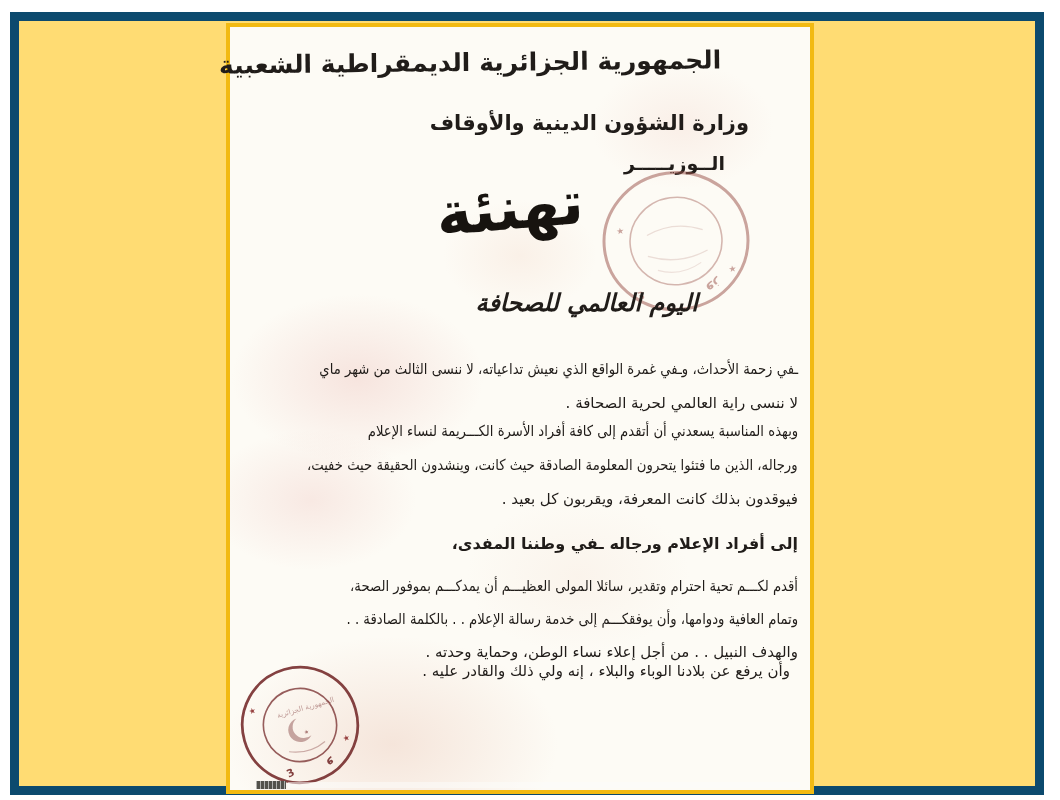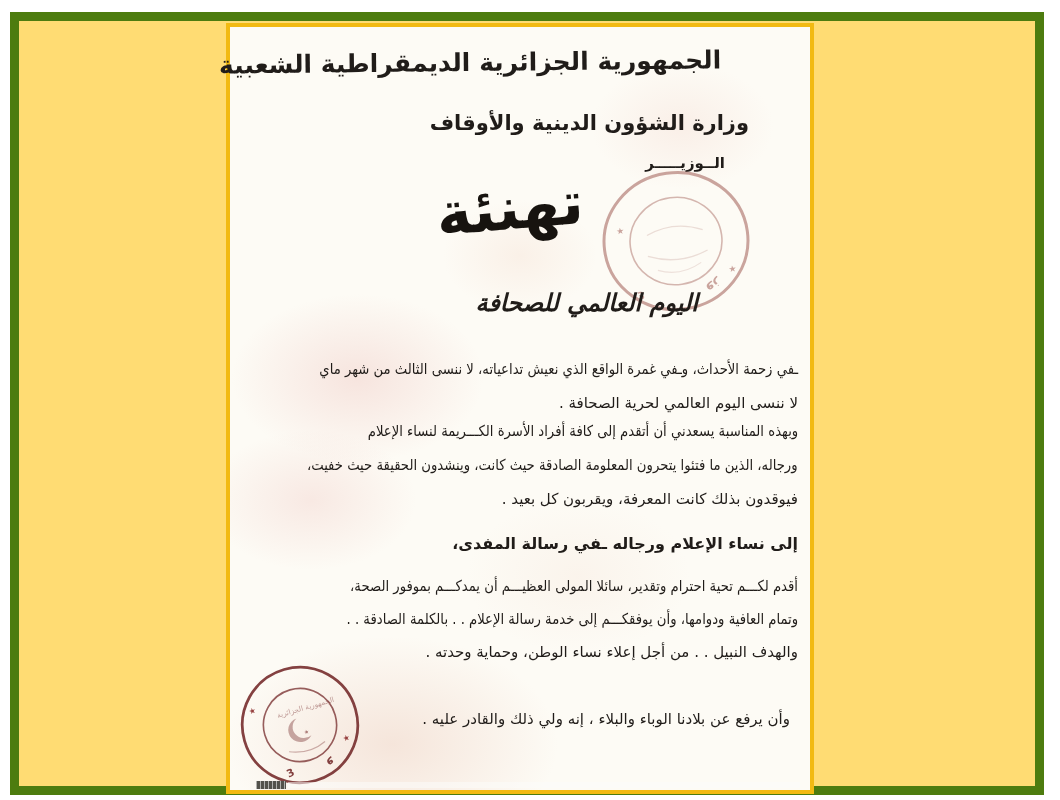--- a/index.html
+++ b/index.html
@@ -3,57 +3,57 @@
 <meta charset="utf-8">
 <style>
   html,body{margin:0;padding:0;}
   body{
     width:1060px;height:800px;position:relative;overflow:hidden;
     background:#ffffff;
     font-family:"DejaVu Sans",sans-serif;
   }
   .mat{
     position:absolute;left:10px;top:12px;width:1034px;height:783px;
-    box-sizing:border-box;border:9px solid #4d7c0f;background:#ffdc73;
+    box-sizing:border-box;border:9px solid #0c4a6e;background:#ffdc73;
   }
   .paper{
     position:absolute;left:207px;top:2px;width:580px;height:763px;
     box-sizing:content-box;border:4px solid #f2ba12;
     background:
       radial-gradient(180px 120px at 22% 46%, rgba(236,191,185,.38), rgba(236,191,185,0) 70%),
       radial-gradient(150px 100px at 14% 62%, rgba(236,191,185,.30), rgba(236,191,185,0) 70%),
       radial-gradient(230px 150px at 28% 94%, rgba(225,172,150,.28), rgba(225,172,150,0) 72%),
       radial-gradient(130px 90px at 78% 13%, rgba(241,207,196,.28), rgba(241,207,196,0) 70%),
       radial-gradient(110px 80px at 50% 30%, rgba(243,216,200,.30), rgba(243,216,200,0) 70%),
       radial-gradient(160px 110px at 60% 72%, rgba(240,214,198,.20), rgba(240,214,198,0) 70%),
       #fdfbf5;
   }
   .ln{
     position:absolute;right:12px;white-space:nowrap;direction:rtl;
     color:#201c19;font-size:15px;line-height:24px;text-align:right;
   }
   .squeeze{transform:scaleX(.88);transform-origin:right center;}
   .h-republic{top:24px;right:89px;font-size:25px;font-weight:bold;transform:rotate(-.6deg);}
   .h-ministry{top:84px;right:61px;font-size:21px;font-weight:bold;}
-  .h-minister{top:124px;right:85px;font-size:15px;font-weight:bold;letter-spacing:1px;}
+  .h-minister{top:124px;right:85px;font-size:19px;font-weight:bold;letter-spacing:1px;}
   .congrats{
     top:142px;right:226px;font-size:60px;font-weight:bold;line-height:78px;
     transform:rotate(-5deg);color:#17130f;
   }
   .subject{top:264px;right:112px;font-size:24px;font-weight:bold;font-style:italic;}
   .p1l1{top:330px;}
   .p1l2{top:364px;}
   .p2l1{top:392px;}
   .p2l2{top:426px;}
   .p2l3{top:460px;}
   .dedication{top:505px;font-weight:bold;font-size:16px;}
   .p3l1{top:547px;}
   .p3l2{top:580px;}
   .p3l3{top:613px;}
-  .closing{top:680px;right:20px;}
+  .closing{top:632px;right:20px;}
   .stamp{position:absolute;pointer-events:none;}
   .stamp-top{left:366px;top:138px;width:160px;height:152px;opacity:.52;transform:rotate(-8deg);}
   .stamp-bottom{left:5px;top:633px;width:130px;height:130px;opacity:.92;transform:rotate(-16deg);}
   .artifact-mark{
     position:absolute;left:256px;top:781px;width:30px;height:8px;background:#53524b;
     background-image:repeating-linear-gradient(90deg, rgba(255,255,255,.55) 0 1px, rgba(255,255,255,0) 1px 4px);
   }
   .artifact-bar{
     position:absolute;left:288px;top:782px;width:512px;height:6px;
     background:rgba(252,252,250,.55);
@@ -87,27 +87,27 @@
       <text x="128" y="122" font-size="15" fill="#9c564e">٭</text>
       <path d="M 52,70 q 28,-12 56,2" stroke="#9c564e" stroke-width="1.4" fill="none" opacity=".35"></path>
       <path d="M 50,92 q 30,14 60,2" stroke="#9c564e" stroke-width="1.4" fill="none" opacity=".35"></path>
       <path d="M 58,108 q 22,10 44,-2" stroke="#9c564e" stroke-width="1.2" fill="none" opacity=".3"></path>
       <text x="34" y="136" font-size="11" fill="#9c564e" font-weight="bold">3</text>
     </svg>
 
     <div class="ln subject">اليوم العالمي للصحافة</div>
 
     <div class="ln p1l1 squeeze">ـفي زحمة الأحداث، وـفي غمرة الواقع الذي نعيش تداعياته، لا ننسى الثالث من شهر ماي</div>
-    <div class="ln p1l2">لا ننسى اليوم العالمي لحرية الصحافة .</div>
+    <div class="ln p1l2">لا ننسى راية العالمي لحرية الصحافة .</div>
 
     <div class="ln p2l1 squeeze">وبهذه المناسبة يسعدني أن أتقدم إلى كافة أفراد الأسرة الكـــريمة لنساء الإعلام</div>
     <div class="ln p2l2 squeeze">ورجاله، الذين ما فتئوا يتحرون المعلومة الصادقة حيث كانت، وينشدون الحقيقة حيث خفيت،</div>
     <div class="ln p2l3">فيوقدون بذلك كانت المعرفة، ويقربون كل بعيد .</div>
 
-    <div class="ln dedication">إلى نساء الإعلام ورجاله ـفي رسالة المفدى،</div>
+    <div class="ln dedication">إلى أفراد الإعلام ورجاله ـفي وطننا المفدى،</div>
 
     <div class="ln p3l1 squeeze">أقدم لكـــم تحية احترام وتقدير، سائلا المولى العظيـــم أن يمدكـــم بموفور الصحة،</div>
     <div class="ln p3l2 squeeze">وتمام العافية ودوامها، وأن يوفقكـــم إلى خدمة رسالة الإعلام . .  بالكلمة الصادقة . .</div>
     <div class="ln p3l3">والهدف النبيل . . من أجل إعلاء نساء الوطن، وحماية وحدته .</div>
 
     <div class="ln closing">وأن يرفع عن بلادنا الوباء والبلاء ، إنه ولي ذلك والقادر عليه .</div>
 
     <svg class="stamp stamp-bottom" viewBox="0 0 160 160" preserveAspectRatio="none">
       <defs>
         <path id="rimBottom" d="M 80,80 m -57,0 a 57,57 0 1,1 114,0 a 57,57 0 1,1 -114,0"></path>

